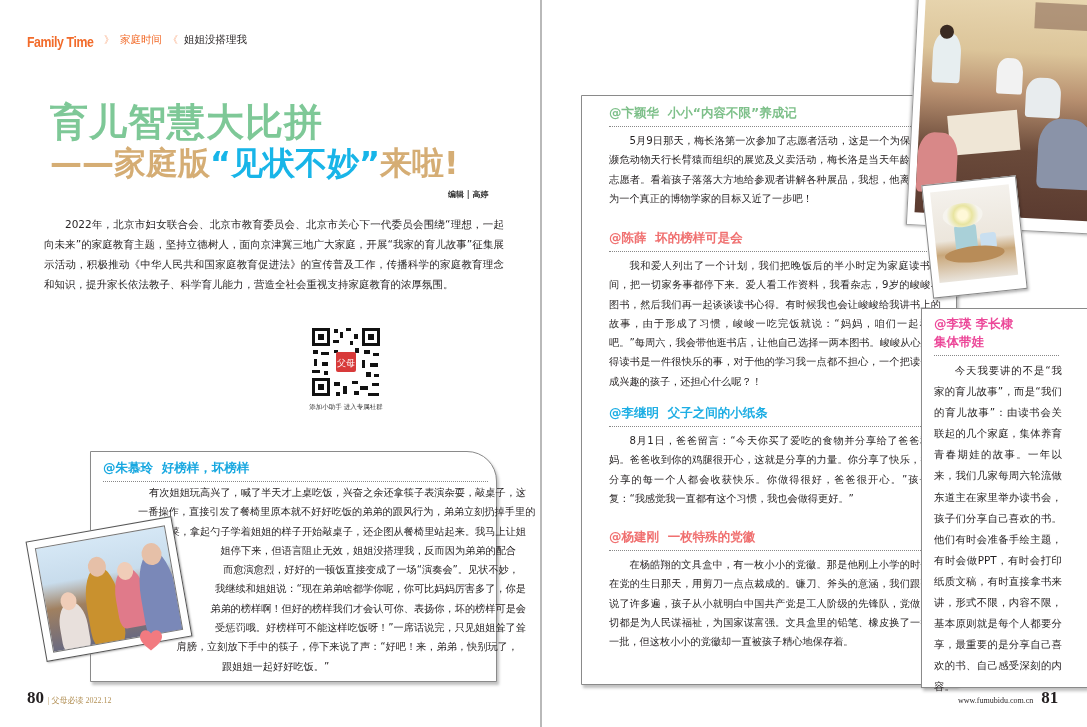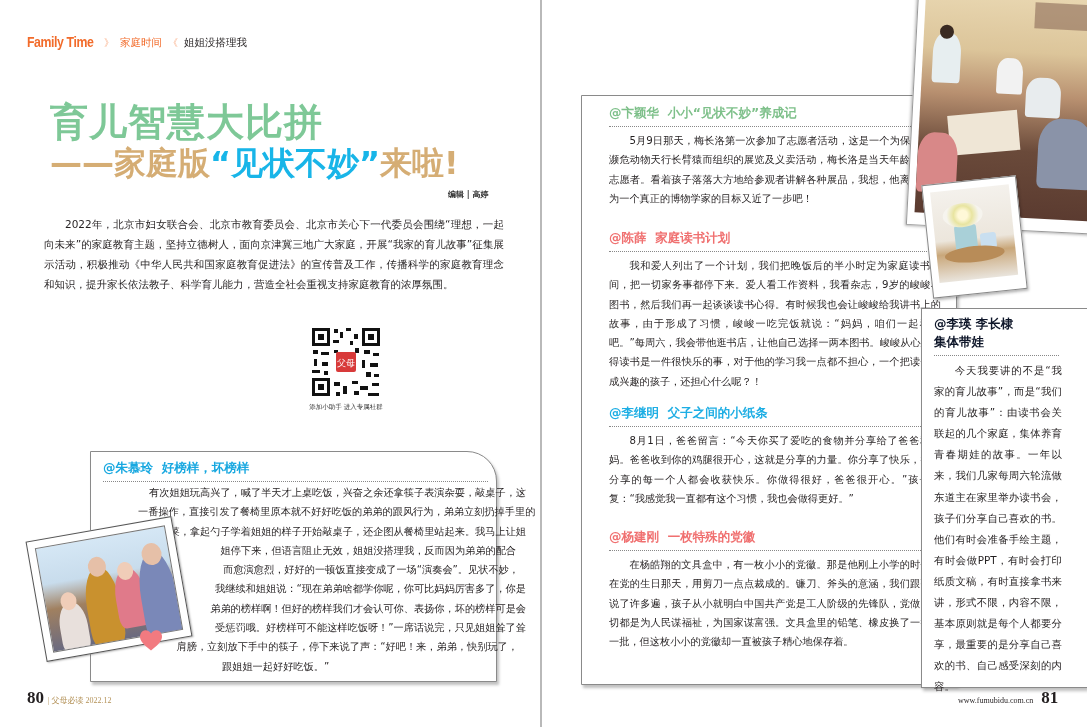--- a/index.html
+++ b/index.html
@@ -4,21 +4,21 @@
 <style>
   * { box-sizing: border-box; margin: 0; padding: 0; }
   html, body { width: 1087px; height: 727px; overflow: hidden; background: #fff; }
   body { font-family: "DejaVu Sans", "Liberation Sans", sans-serif; color: #231f20; position: relative; }
 
   .page { position: absolute; top: 0; height: 727px; background: #fff; }
   .page-left { left: 0; width: 541px; }
   .gutter { position: absolute; left: 540px; top: 0; width: 2px; height: 727px; background: #b9b9b9; }
 
   
-  .running-head { position: absolute; left: 27px; top: 33px; display: flex; align-items: flex-end; gap: 6px; font-size: 10.5px; }
+  .running-head { position: absolute; left: 27px; top: 33px; display: flex; align-items: flex-start; gap: 6px; font-size: 10.5px; }
   .brand { font-family: "Liberation Sans", sans-serif; font-weight: bold; font-size: 15px; color: #f26b2a; letter-spacing: -0.5px; transform: scaleX(0.82); transform-origin: left; display: inline-block; margin-right: -10px; }
   .rh-sep { color: #f8a57a; font-size: 10px; }
   .rh-section { color: #f26b2a; font-size: 10.5px; }
   .rh-column { color: #231f20; font-size: 10.5px; }
 
   
   .title-1 { position: absolute; left: 50px; top: 97px; font-size: 38px; font-weight: bold; color: #7ec897; letter-spacing: 1px; white-space: nowrap; }
   .title-2 { position: absolute; left: 50px; top: 142px; font-size: 32px; font-weight: bold; color: #d5ad74; white-space: nowrap; }
   .title-2 .hl { color: #18b5e8; }
   .editor { position: absolute; left: 448px; top: 189px; font-size: 8px; color: #333; font-weight: bold; }
@@ -51,21 +51,21 @@
   
   .card-right-main { left: 581px; top: 95px; width: 376px; height: 590px; border-top-right-radius: 30px; }
   .section { position: absolute; left: 27px; width: 332px; }
   .section .card-heading { width: 100%; }
   .rs-text { font-size: 10.2px; line-height: 19.3px; text-align: justify; }
   .green { color: #7ec08a; }
   .pink { color: #f07070; }
   .blue { color: #1eaee4; }
 
   .card-side { left: 921px; top: 308px; width: 166px; height: 380px; border-right: none; }
-  .card-side .card-heading { position: absolute; left: 12px; top: 6px; width: 125px; color: #0f172a; white-space: normal; line-height: 18px; }
+  .card-side .card-heading { position: absolute; left: 12px; top: 6px; width: 125px; color: #ec4899; white-space: normal; line-height: 18px; }
   .card-side .rs-text { position: absolute; left: 12px; top: 51px; width: 128px; line-height: 21.1px; font-size: 10.4px; }
 
   .photo-room { position: absolute; left: 912px; top: -10px; width: 190px; height: 240px; background: #fff; transform: rotate(3deg); box-shadow: -1px 1px 3px rgba(0,0,0,0.3); border: 1px solid #999; padding: 5px 5px 12px 7px; }
   .photo-room .inner { width: 100%; height: 100%; background:
       linear-gradient(180deg, #e8d6b0 0%, #dcc59a 25%, #b89070 45%, #6a4a3a 70%, #5b3b30 100%); position: relative; overflow: hidden; }
   .photo-flowers { position: absolute; left: 927px; top: 180px; width: 95px; height: 114px; background: #fff; border: 1px solid #888; transform: rotate(-6deg); box-shadow: 1px 2px 3px rgba(0,0,0,0.3); padding: 7px 7px 14px 7px; }
   .photo-flowers .inner { width: 100%; height: 100%; background: linear-gradient(180deg, #f4f1ec 0%, #ece6dc 55%, #c9a77a 70%, #e9e4dc 100%); position: relative; overflow: hidden; }
 
   .folio-right { position: absolute; left: 958px; top: 688px; display: flex; align-items: baseline; gap: 8px; }
   .folio-url { font-family: "Liberation Serif", serif; font-size: 8px; color: #231f20; }
@@ -177,28 +177,28 @@
     <span class="folio-num">80</span>
     <span class="folio-meta">| <span>父母必读 2022.12</span></span>
   </div>
 </div>
 
 <div class="gutter"></div>
 
 <div class="card card-right-main">
   <div class="section" style="top:9px">
     <div class="card-heading green">
-      <span>@卞颖华</span>&nbsp;&nbsp;<span>小小“见状不妙”养成记</span>
+      <span>@卞颖华</span>&nbsp;&nbsp;<span>小小“内容不限”养成记</span>
     </div>
     <p class="rs-text indent">5月9日那天，梅长洛第一次参加了志愿者活动，这是一个为保护中国濒危动物天行长臂猿而组织的展览及义卖活动，梅长洛是当天年龄最小的志愿者。看着孩子落落大方地给参观者讲解各种展品，我想，他离自己成为一个真正的博物学家的目标又近了一步吧！</p>
   </div>
 
   <div class="section" style="top:134px">
     <div class="card-heading pink">
-      <span>@陈薛</span>&nbsp;&nbsp;<span>家庭读书计划</span>
+      <span>@陈薛</span>&nbsp;&nbsp;<span>坏的榜样可是会</span>
     </div>
     <p class="rs-text indent">我和爱人列出了一个计划，我们把晚饭后的半小时定为家庭读书时间，把一切家务事都停下来。爱人看工作资料，我看杂志，9岁的峻峻看图书，然后我们再一起谈谈读书心得。有时候我也会让峻峻给我讲书上的故事，由于形成了习惯，峻峻一吃完饭就说：“妈妈，咱们一起看书吧。”每周六，我会带他逛书店，让他自己选择一两本图书。峻峻从心里觉得读书是一件很快乐的事，对于他的学习我一点都不担心，一个把读书当成兴趣的孩子，还担心什么呢？！</p>
   </div>
 
   <div class="section" style="top:309px">
     <div class="card-heading blue">
       <span>@李继明</span>&nbsp;&nbsp;<span>父子之间的小纸条</span>
     </div>
     <p class="rs-text indent">8月1日，爸爸留言：“今天你买了爱吃的食物并分享给了爸爸和妈妈。爸爸收到你的鸡腿很开心，这就是分享的力量。你分享了快乐，得到分享的每一个人都会收获快乐。你做得很好，爸爸很开心。”孩子回复：“我感觉我一直都有这个习惯，我也会做得更好。”</p>
   </div>

